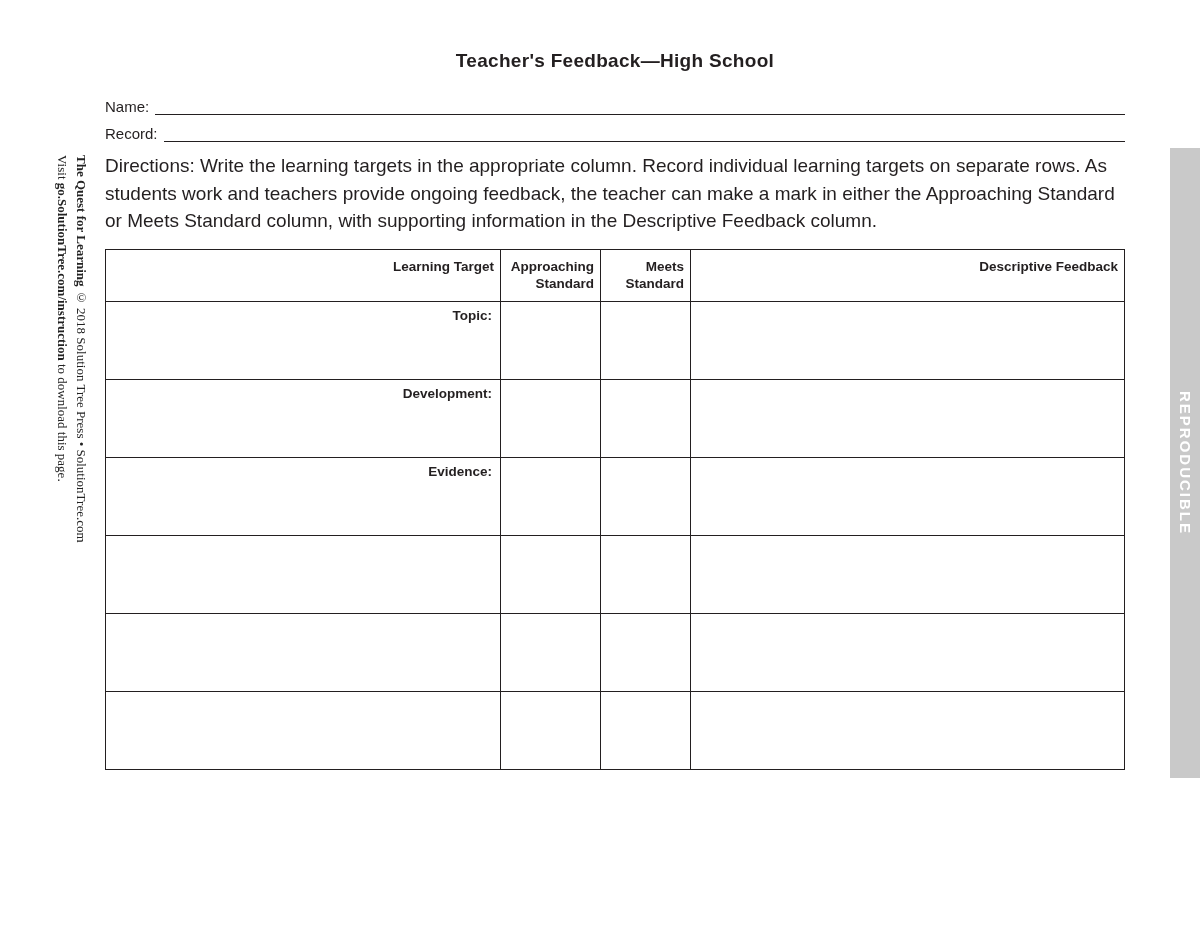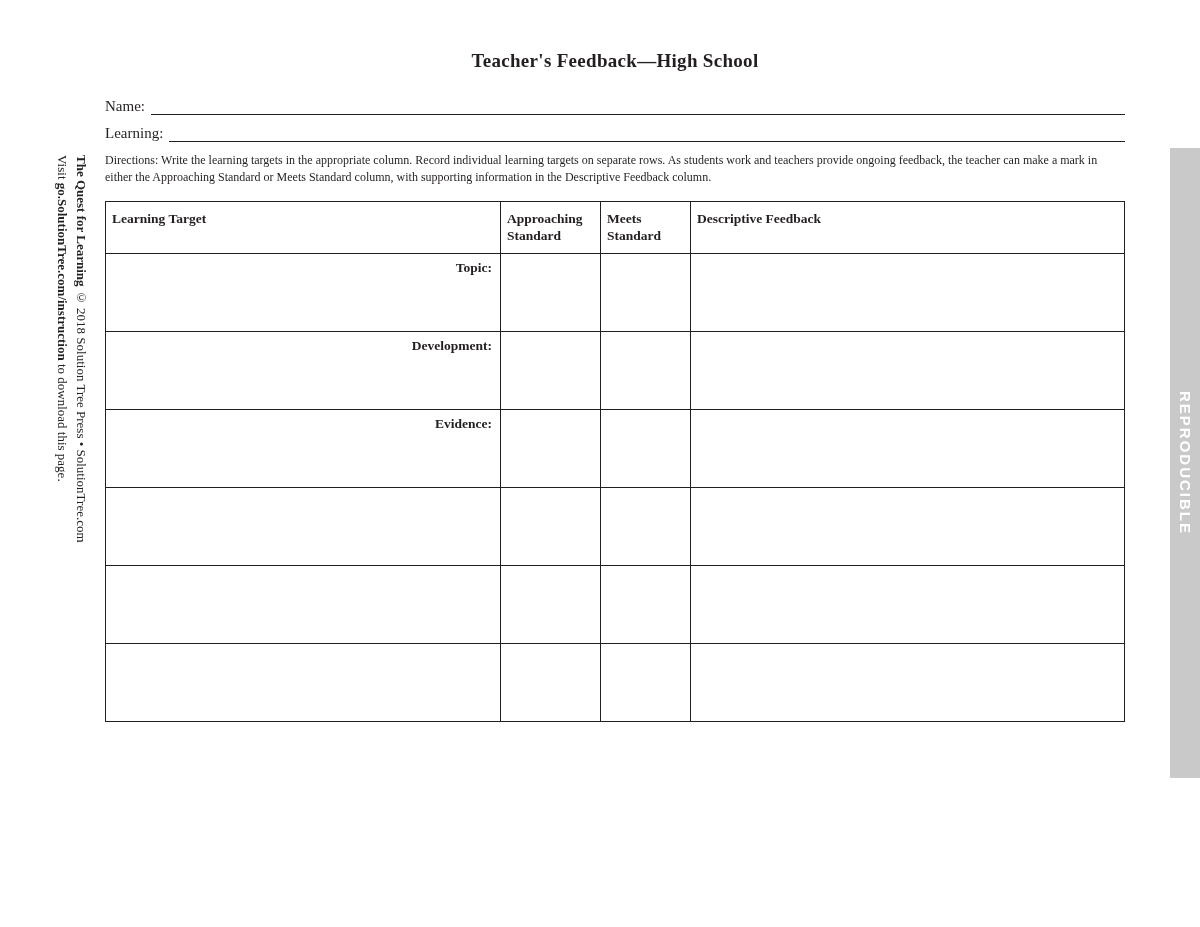--- a/index.html
+++ b/index.html
@@ -44,21 +44,20 @@
     color: #222;
     line-height: 1.45;
     text-align: left;
   }
   .left-credit .bold { font-weight: 700; }
   .content {
     position: absolute;
     left: 105px;
     top: 50px;
     width: 1020px;
-    font-family: Liberation Serif, serif;
   }
   .title {
     text-align: center;
     font-weight: 700;
     font-size: 19px;
     margin-bottom: 26px;
     letter-spacing: 0.3px;
   }
   .fillrow {
     display: flex;
@@ -66,36 +65,36 @@
     margin-bottom: 10px;
     font-size: 15px;
   }
   .fillrow .lbl { white-space: nowrap; margin-right: 6px; }
   .fillrow .line {
     flex: 1;
     border-bottom: 1px solid #231f20;
     height: 14px;
   }
   .directions {
-    font-size: 12px;
+    font-size: 19px;
     line-height: 1.45;
     margin: 10px 0 14px 0;
   }
   table.feedback {
     width: 100%;
     border-collapse: collapse;
     table-layout: fixed;
   }
   table.feedback th, table.feedback td {
     border: 1px solid #231f20;
     font-size: 13.5px;
     vertical-align: top;
   }
   table.feedback th {
-    text-align: left;
+    text-align: right;
     font-weight: 700;
     padding: 8px 6px;
     line-height: 1.3;
   }
   table.feedback td {
     padding: 6px 8px;
     height: 78px;
     font-weight: 700;
     text-align: right;
   }
@@ -121,21 +120,21 @@
 </div>
 
 <div class="content">
   <div class="title">Teacher's Feedback—High School</div>
 
   <div class="fillrow">
     <span class="lbl">Name:</span>
     <span class="line"></span>
   </div>
   <div class="fillrow">
-    <span class="lbl">Learning:</span>
+    <span class="lbl">Record:</span>
     <span class="line"></span>
   </div>
 
   <div class="directions">Directions: Write the learning targets in the appropriate column. Record individual learning targets on separate rows. As students work and teachers provide ongoing feedback, the teacher can make a mark in either the Approaching Standard or Meets Standard column, with supporting information in the Descriptive Feedback column.</div>
 
   <table class="feedback">
     <colgroup>
       <col class="col-target">
         <col class="col-app">
         <col class="col-meet">

